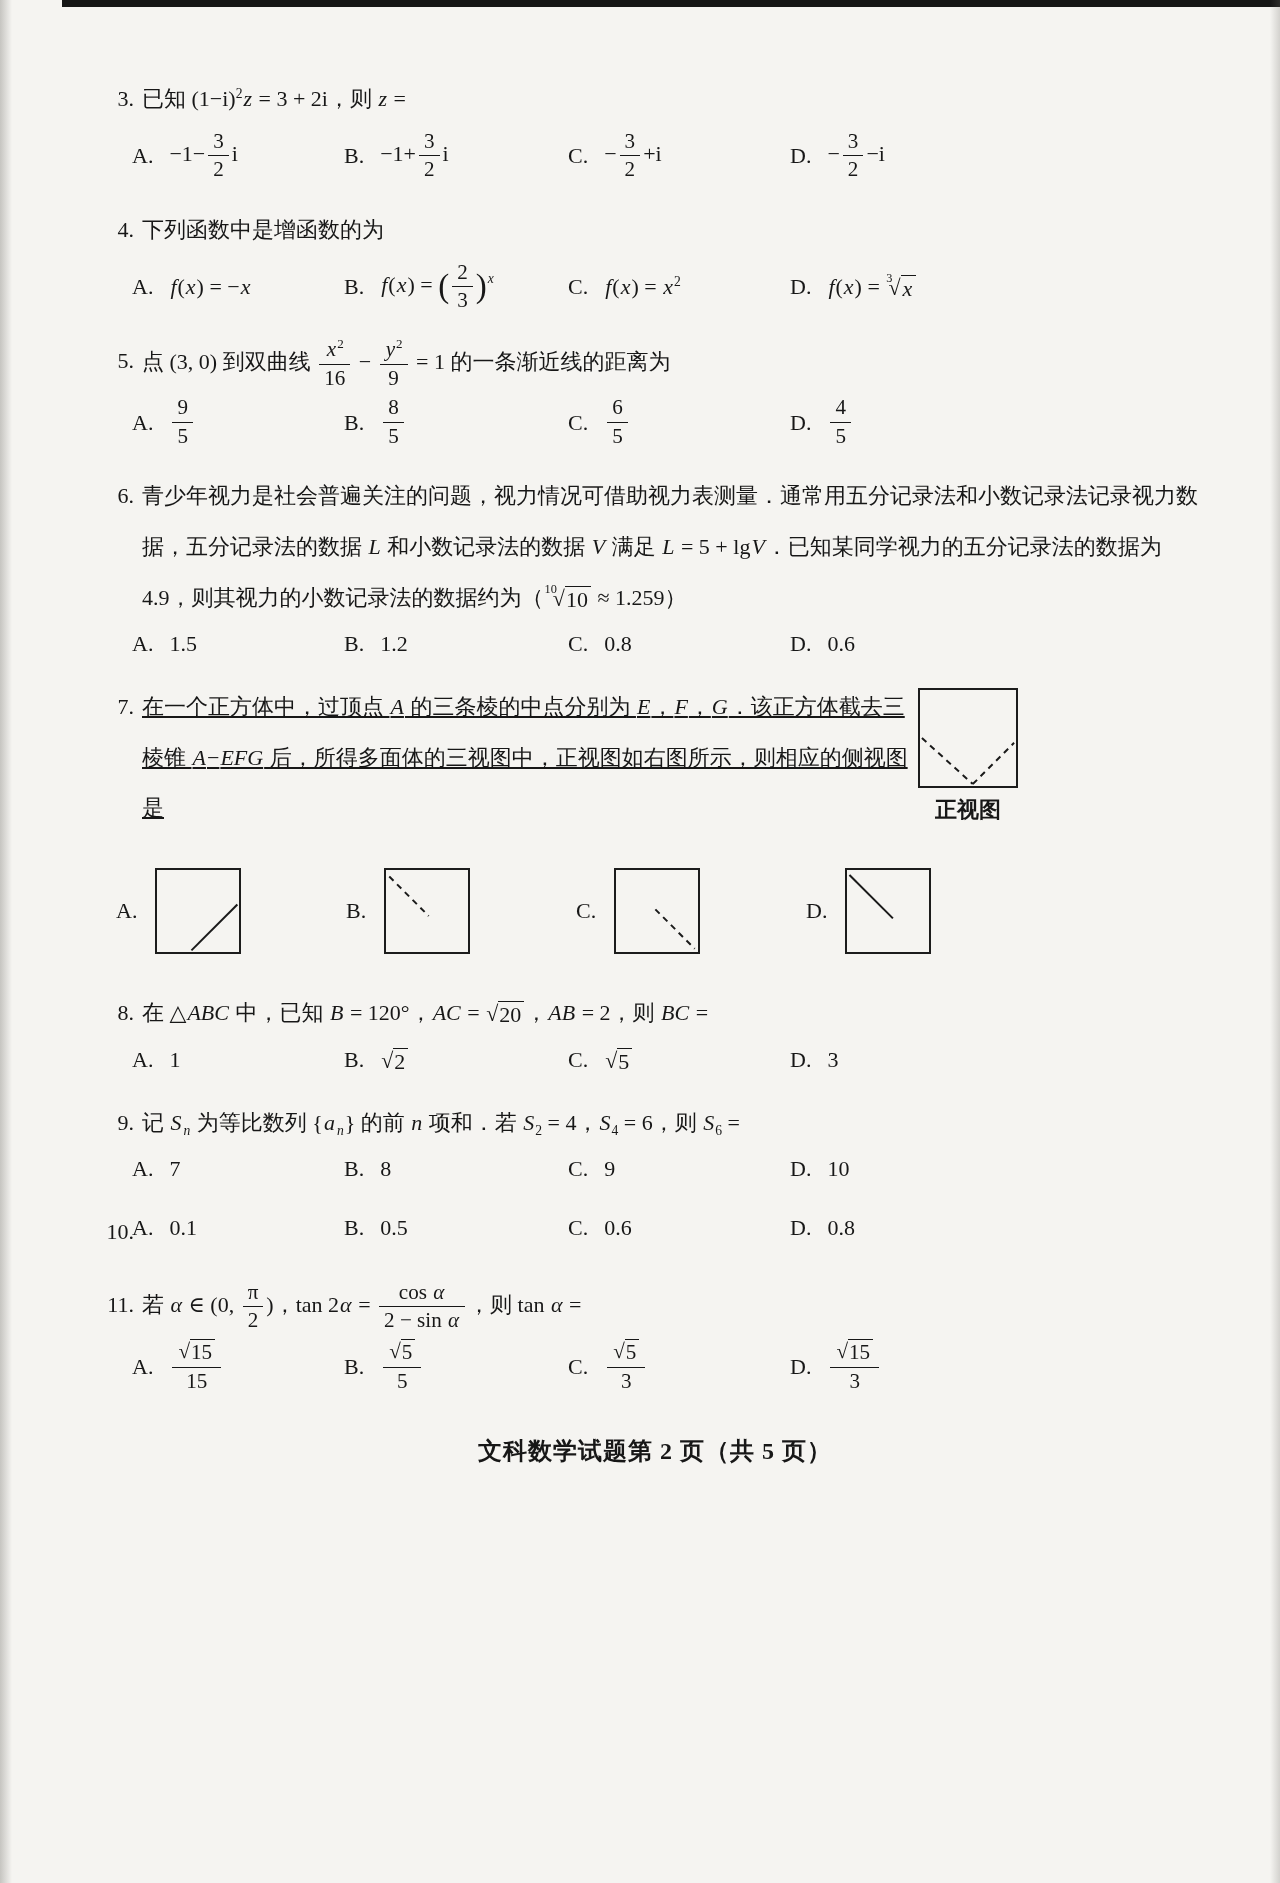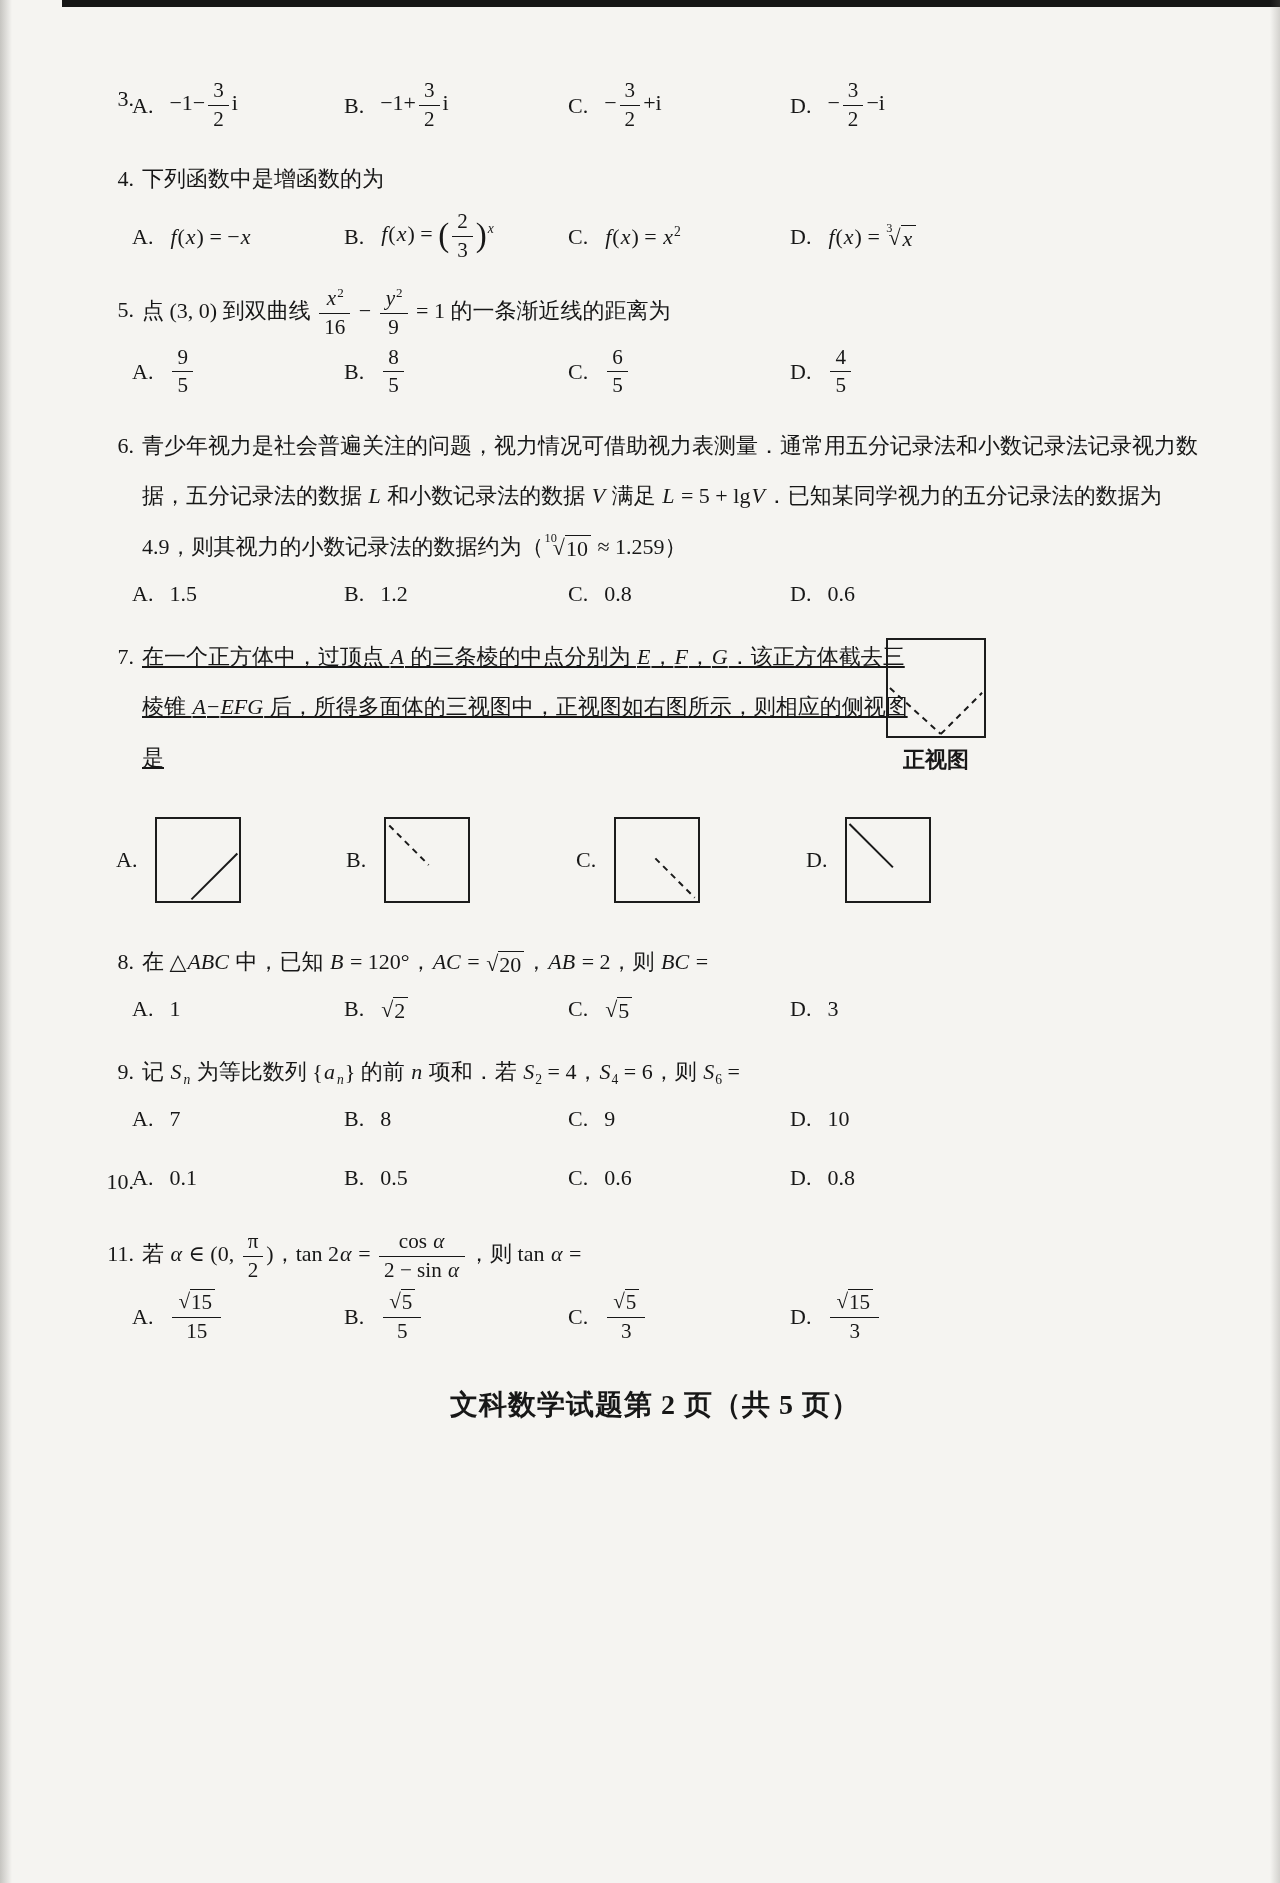--- a/index.html
+++ b/index.html
@@ -39,48 +39,49 @@
   .rsym{line-height:1.2;}
   .rbody{border-top:1.7px solid #171717;padding:0 3px 0 1px;line-height:1.2;}
   .ridx{font-size:0.56em;line-height:1;transform:translateY(-3px);margin-right:-4px;}
   sup{font-size:0.62em;}
   sub{font-size:0.62em;}
   .bigp{font-size:1.5em;vertical-align:middle;line-height:.9;}
   i{font-style:italic;padding:0 1px;}
 
   
   .q7stem{margin-right:292px;text-decoration:underline;}
-  .q7fig{position:absolute;left:788px;top:6px;width:104px;display:flex;flex-direction:column;align-items:center;line-height:1.3;}
+  .q7fig{position:absolute;left:820px;top:6px;width:104px;display:flex;flex-direction:column;align-items:center;line-height:1.3;}
   .sqfig{width:86px;height:86px;border:2px solid #1c1c1c;}
   .sqfig svg{display:block;width:100%;height:100%;}
   .sqfig-large{width:100px;height:100px;}
   .figcap{margin-top:8px;font-weight:700;font-size:22px;}
 
   .figopts{display:flex;align-items:center;margin:34px 0 34px;padding-left:20px;line-height:1.4;}
   .figopt{display:flex;align-items:center;}
   .figopt:nth-child(1){width:230px;}
   .figopt:nth-child(2){width:230px;}
   .figopt:nth-child(3){width:230px;}
   .figopt:nth-child(4){flex:1;}
   .figopt .olabel{margin-right:18px;}
 
-  .footer{text-align:center;margin-top:40px;font-weight:700;font-size:28px;letter-spacing:1px;line-height:1.4;}
+  .footer{text-align:center;margin-top:40px;font-weight:700;font-size:24px;letter-spacing:1px;line-height:1.4;}
 </style>
 </head>
 <body>
 
 <div class="scan-top"></div>
 <div class="scan-left"></div>
 <div class="scan-right"></div>
 
 <div class="page">
 
   <section class="q">
     <span class="qnum">3.</span>
     <div class="qbody">
+      <div class="qstem">已知 (1−i)<sup>2</sup><i>z</i> = 3 + 2i，则 <i>z</i> =</div>
       <div class="opts">
         <div class="opt">
           <span class="olabel">A.</span>
           <span class="otext">−1−<span class="frac">
                 <span class="fnum">3</span>
                 <span class="fden">2</span>
               </span>i</span>
         </div>
         <div class="opt">
           <span class="olabel">B.</span>

